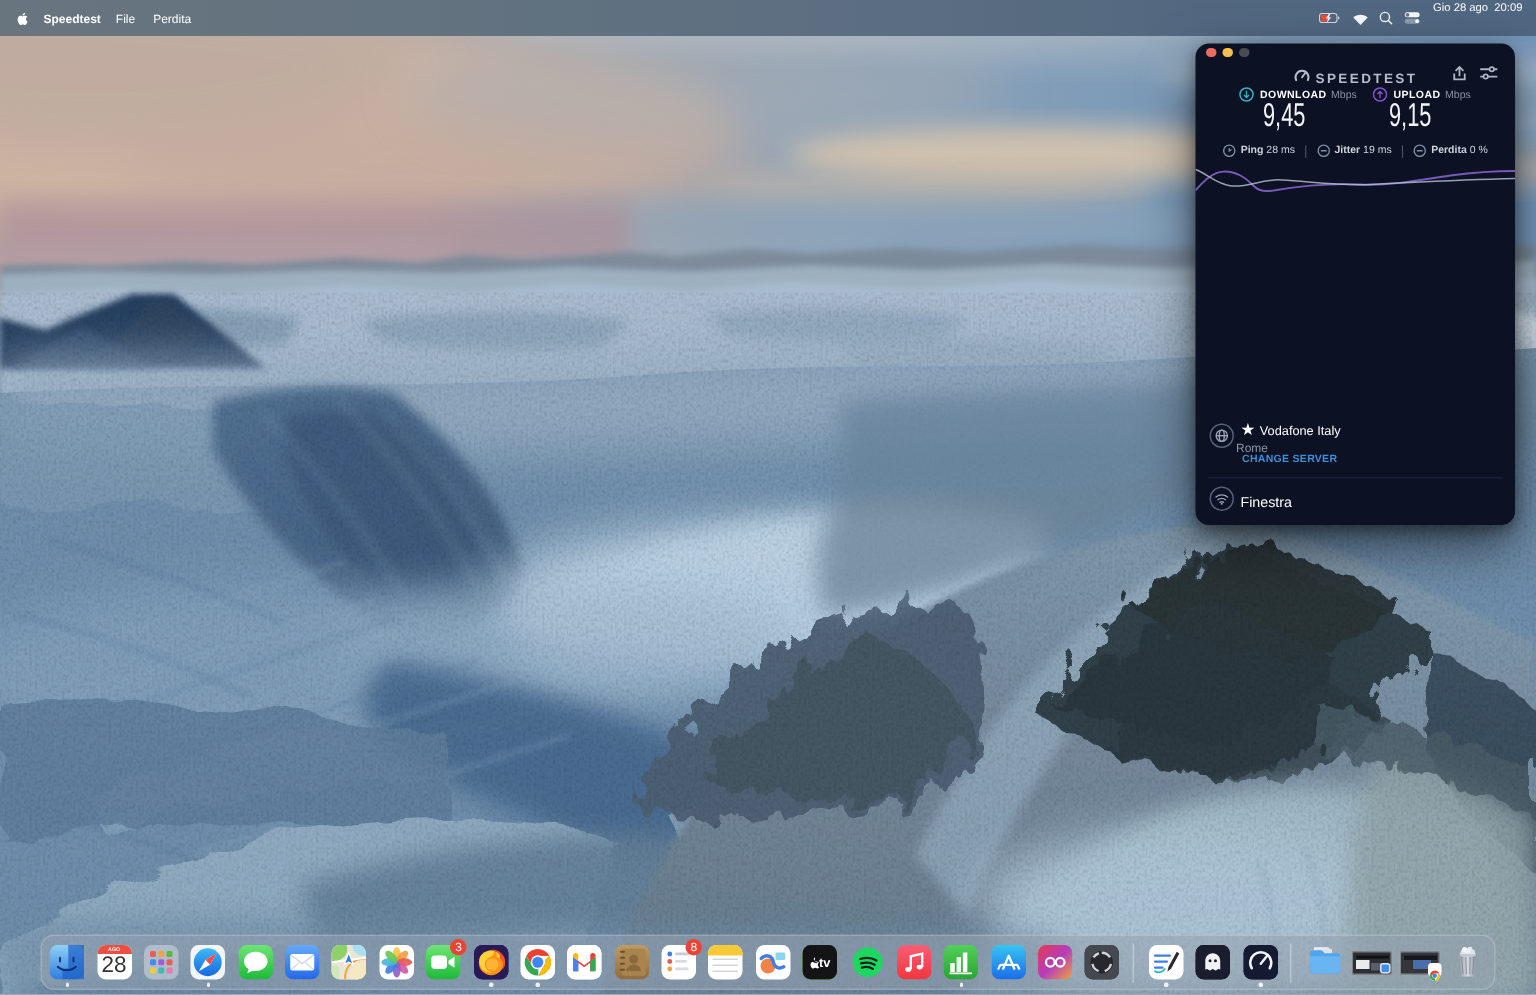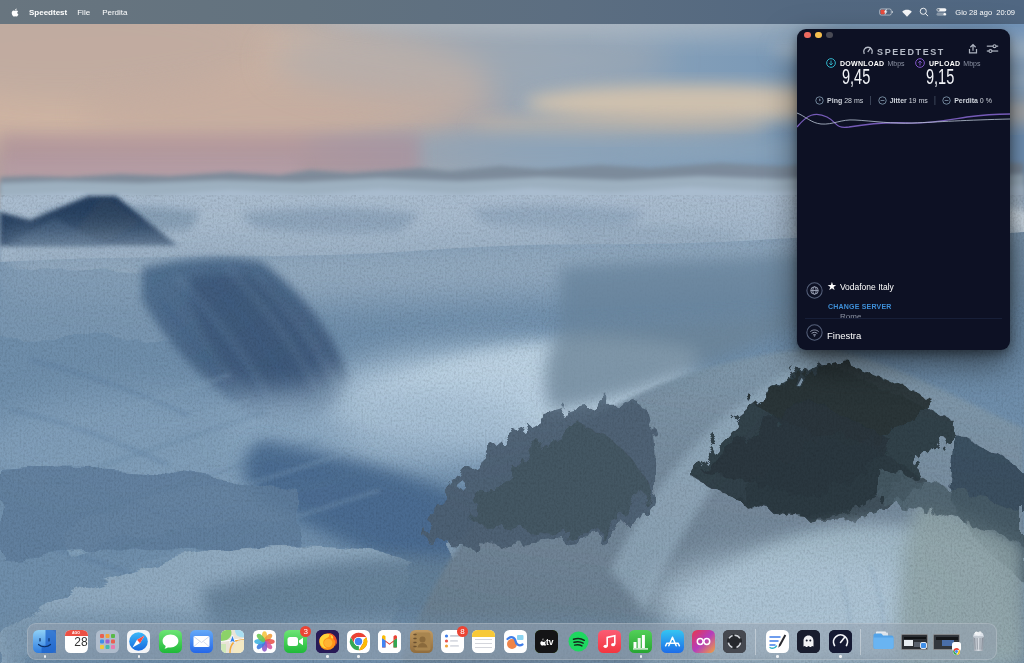--- a/index.html
+++ b/index.html
@@ -9,21 +9,21 @@
   
   #menubar {
     position:absolute; left:0; top:0; width:1024px; height:24px;
     background:linear-gradient(90deg, #68757f 0%, #62727f 30%, #5c6e81 55%, #536880 78%, #506782 100%);
     display:flex; align-items:center; color:#fff; font-size:11px;
   }
   .mb-left { display:flex; align-items:center; }
   .mb-apple { margin-left:11px; width:9px; height:11px; }
   .mb-app { font-weight:bold; margin-left:9px; font-size:8px; }
   .mb-item { margin-left:12px; font-size:8px; }
-  .mb-right { position:absolute; right:0; top:0; height:24px; display:flex; align-items:center; }
+  .mb-right { position:absolute; right:0; top:0; height:24px; display:flex; }
   .mb-time { font-size:7.5px; margin-right:9px; margin-left:4px; }
   
   #stwin {
     position:absolute; left:797px; top:29px; width:213px; height:321px;
     background:#0d1124; border-radius:9px; box-shadow:0 14px 34px rgba(0,0,0,.55), 0 4px 10px rgba(0,0,0,.35);
     color:#fff;
   }
   .tl { position:absolute; top:2.5px; width:6.5px; height:6.5px; border-radius:50%; }
   .stheader { position:absolute; top:16px; left:0; width:213px; text-align:center; color:#b6bcc8; font-size:9px; letter-spacing:1.6px; font-weight:bold; }
   .strow { position:absolute; color:#fff; }
@@ -309,21 +309,21 @@
 
     <svg class="strow" style="left:9px; top:253px;" width="17" height="17" viewBox="0 0 20 20">
       <circle cx="10" cy="10" r="9" fill="none" stroke="#55607a" stroke-width="1.2"></circle>
       <circle cx="10" cy="10" r="4.4" fill="none" stroke="#9aa2b5" stroke-width="1.1"></circle>
       <ellipse cx="10" cy="10" rx="2" ry="4.4" fill="none" stroke="#9aa2b5" stroke-width="1.1"></ellipse>
       <line x1="5.6" y1="10" x2="14.4" y2="10" stroke="#9aa2b5" stroke-width="1.1"></line>
     </svg>
     <div class="strow" style="left:30px; top:251px; font-size:8.5px; display:flex; align-items:center;">
       <span style="font-size:11px; margin-right:3px;">★</span> Vodafone Italy
     </div>
-    <div class="strow" style="left:43px; top:265px; font-size:8px; color:#8d94a5;margin-top:18px;">Rome</div>
+    <div class="strow" style="left:27px; top:265px; font-size:8px; color:#8d94a5;">Rome</div>
     <div class="strow" style="left:31px; top:274px; font-size:7px; font-weight:bold; letter-spacing:0.2px; color:#3e8fd8;">CHANGE SERVER</div>
     <div class="strow" style="left:8px; top:289px; width:197px; border-top:1px solid #171f38;"></div>
     <svg class="strow" style="left:9px; top:295px;" width="17" height="17" viewBox="0 0 20 20">
       <circle cx="10" cy="10" r="9" fill="none" stroke="#55607a" stroke-width="1.2"></circle>
       <path d="M5.5 8.6 C8 6.4 12 6.4 14.5 8.6 M7 10.8 C8.7 9.4 11.3 9.4 13 10.8 M8.6 12.8 C9.4 12.2 10.6 12.2 11.4 12.8" fill="none" stroke="#9aa2b5" stroke-width="1.1" stroke-linecap="round"></path>
       <circle cx="10" cy="14" r="0.8" fill="#9aa2b5"></circle>
     </svg>
     <div class="strow" style="left:30px; top:301px; font-size:9.5px;">Finestra</div>
   </div>
 
@@ -343,21 +343,21 @@
     </defs>
       <rect width="23" height="23" rx="5.5" fill="url(#fin)"></rect>
       <path d="M12.5 0 L12.5 15.5 C10.5 15.3 9.3 16 8.6 17.3 L8.6 23 L23 23 L23 0 Z" fill="#1e62c8" opacity="0.75"></path>
       <path d="M7 8.5 L7 11 M16 8.5 L16 11" stroke="#0b2f66" stroke-width="1.2" stroke-linecap="round"></path>
       <path d="M5.5 14.5 C8.5 17.5 14.5 17.5 17.5 14.5" fill="none" stroke="#0b2f66" stroke-width="1.2" stroke-linecap="round"></path>
       <path d="M3 11.5 C4.5 10.8 5.8 10.8 7.2 11.5 M15.8 11.5 C17.2 10.8 18.5 10.8 20 11.5" fill="none" stroke="#0b2f66" stroke-width="0" opacity="0"></path>
     </svg><div class="ddot"></div></div>
 
     <div class="dicon" style="background:#fff;">
         <div style="position:absolute;top:0;left:0;right:0;height:6px;background:#ec5044;border-radius:5.5px 5.5px 0 0;color:#fff;font-size:3.5px;text-align:center;line-height:6.5px;font-weight:bold;">AGO</div>
-      <div style="position:absolute;top:5px;left:0;right:0;text-align:right;font-size:12px;color:#333;">28</div>
+      <div style="position:absolute;top:5px;left:0;right:0;text-align:center;font-size:15px;color:#333;">28</div>
       </div>
 
     <div class="dicon" style="background:rgba(190,200,215,0.75);"><svg width="23" height="23" viewBox="0 0 23 23">
       <g>
             <rect x="4" y="4" width="4" height="4" rx="1" fill="#e8604f"></rect>
             <rect x="9.5" y="4" width="4" height="4" rx="1" fill="#f0a43c"></rect>
             <rect x="15" y="4" width="4" height="4" rx="1" fill="#58b947"></rect>
       <rect x="4" y="9.5" width="4" height="4" rx="1" fill="#3f8ee8"></rect>
             <rect x="9.5" y="9.5" width="4" height="4" rx="1" fill="#9d5fd3"></rect>
             <rect x="15" y="9.5" width="4" height="4" rx="1" fill="#e8604f"></rect>

